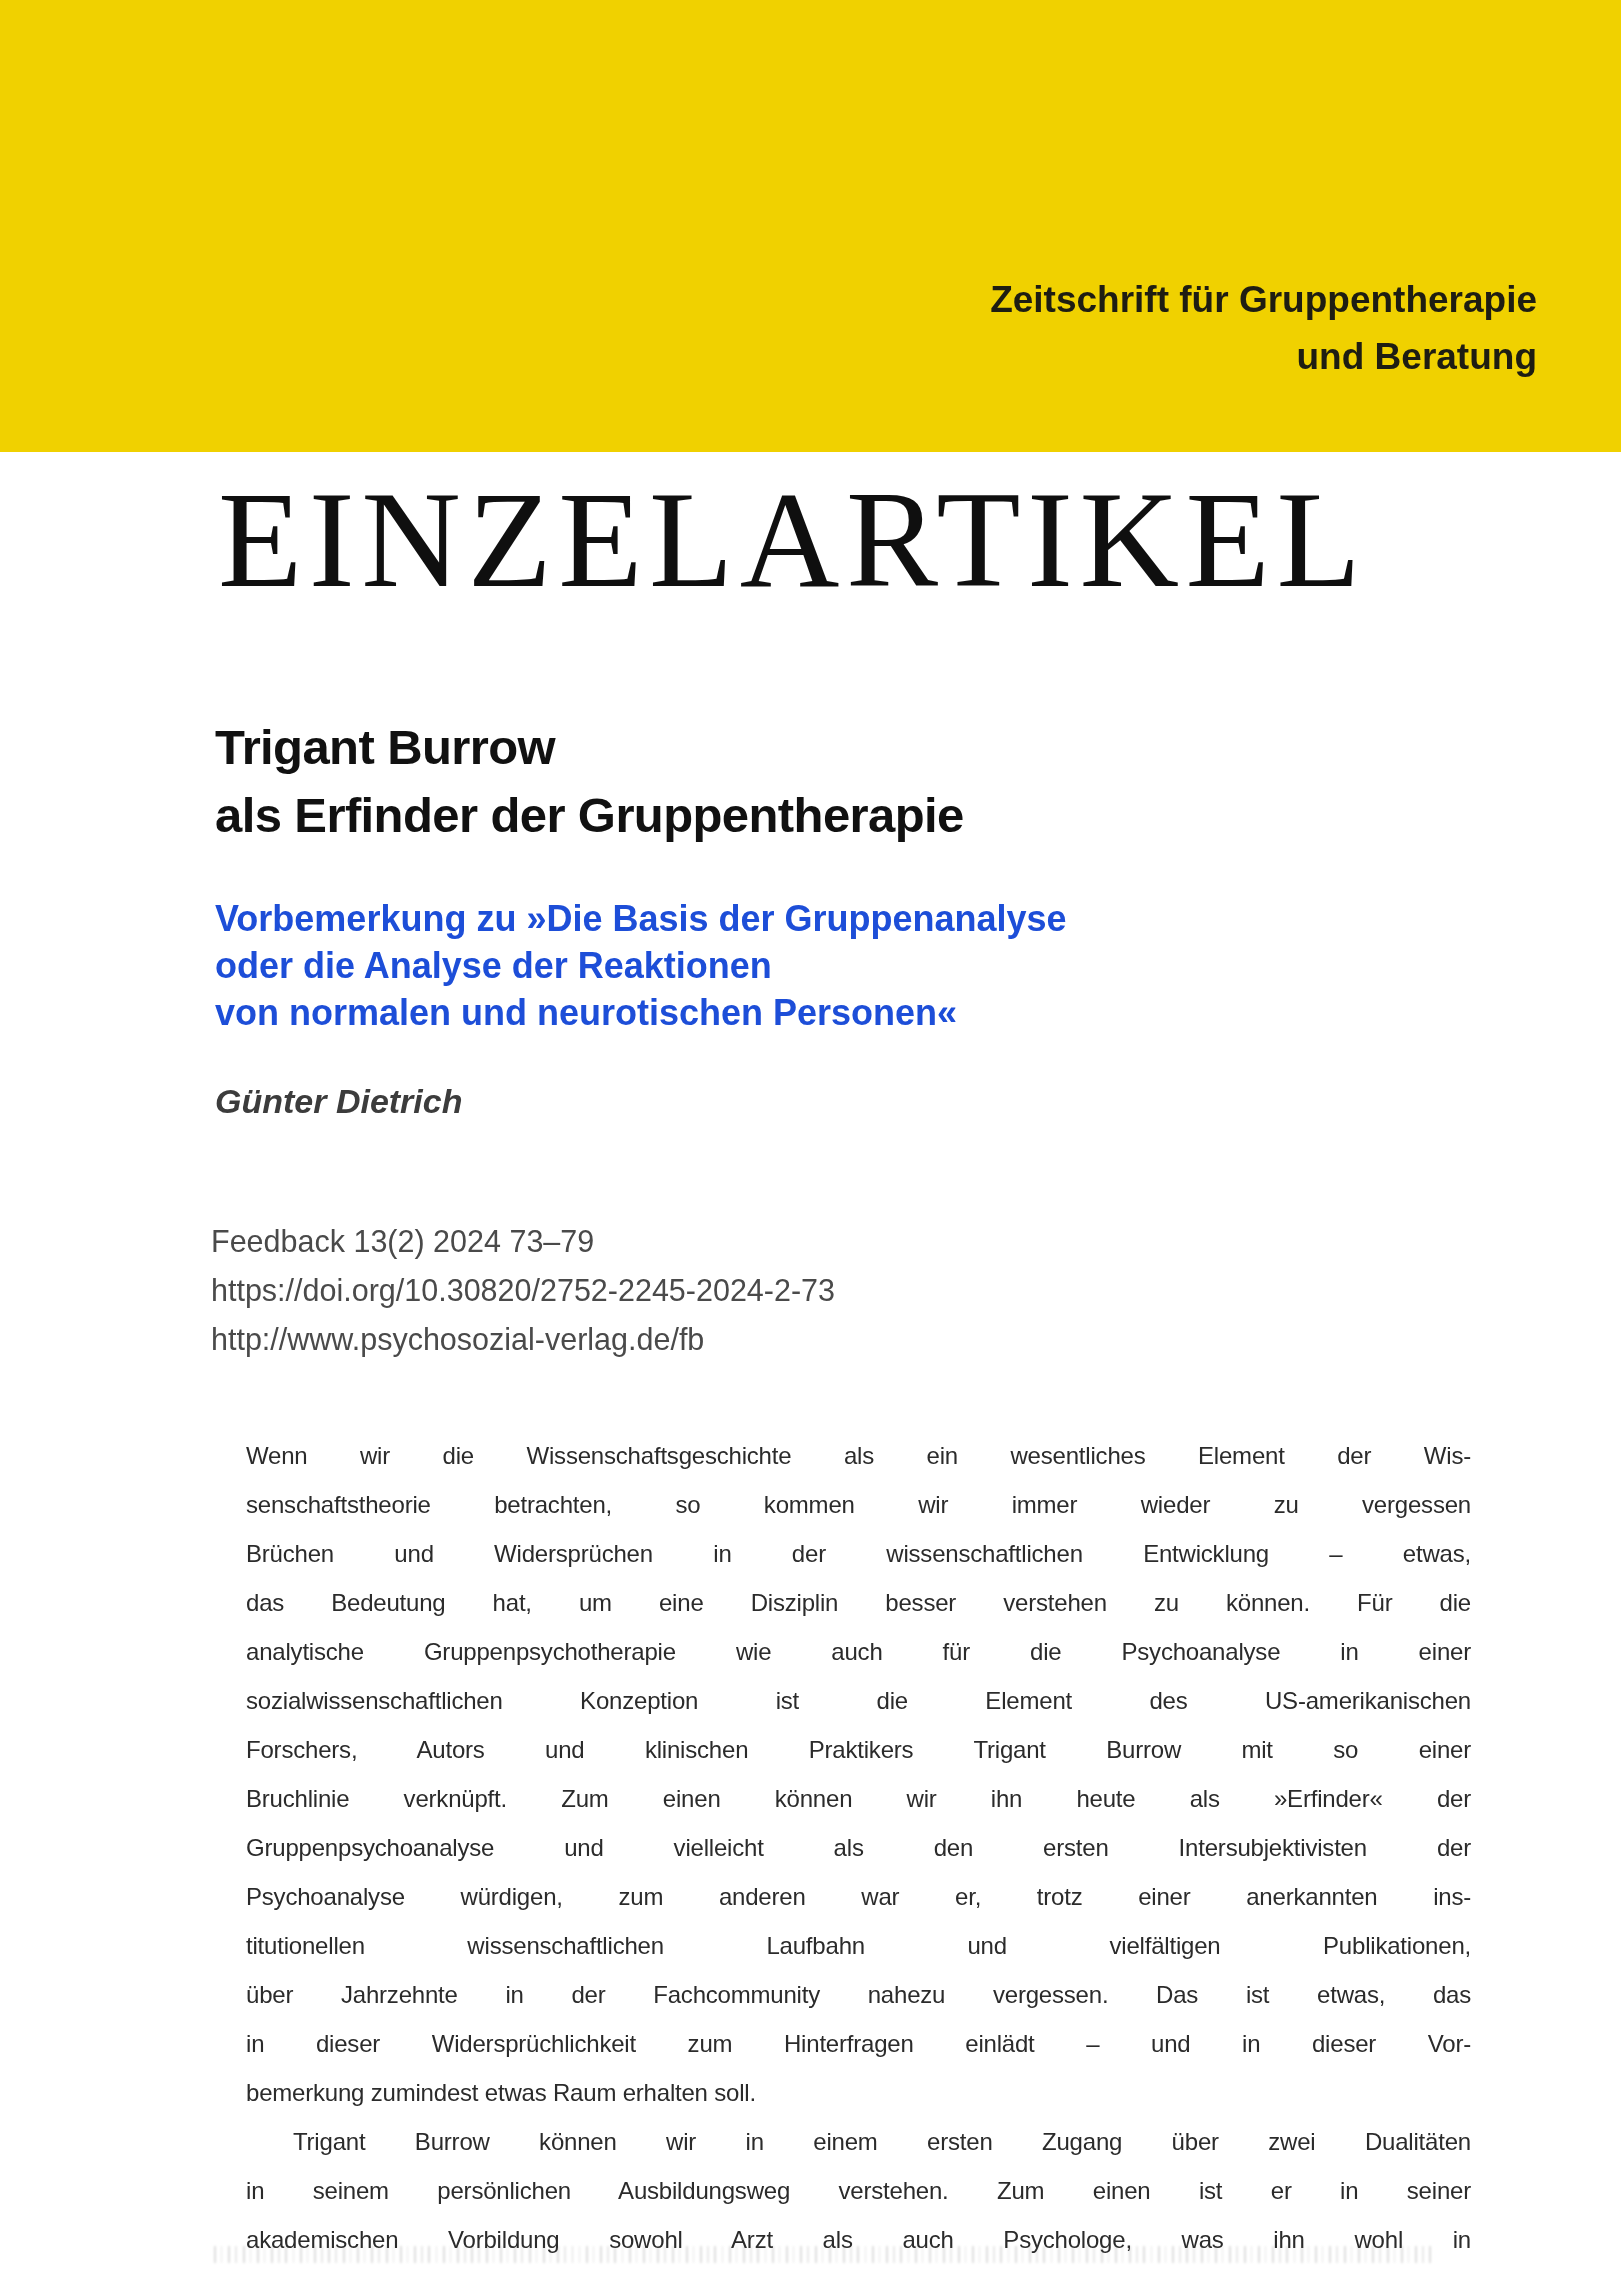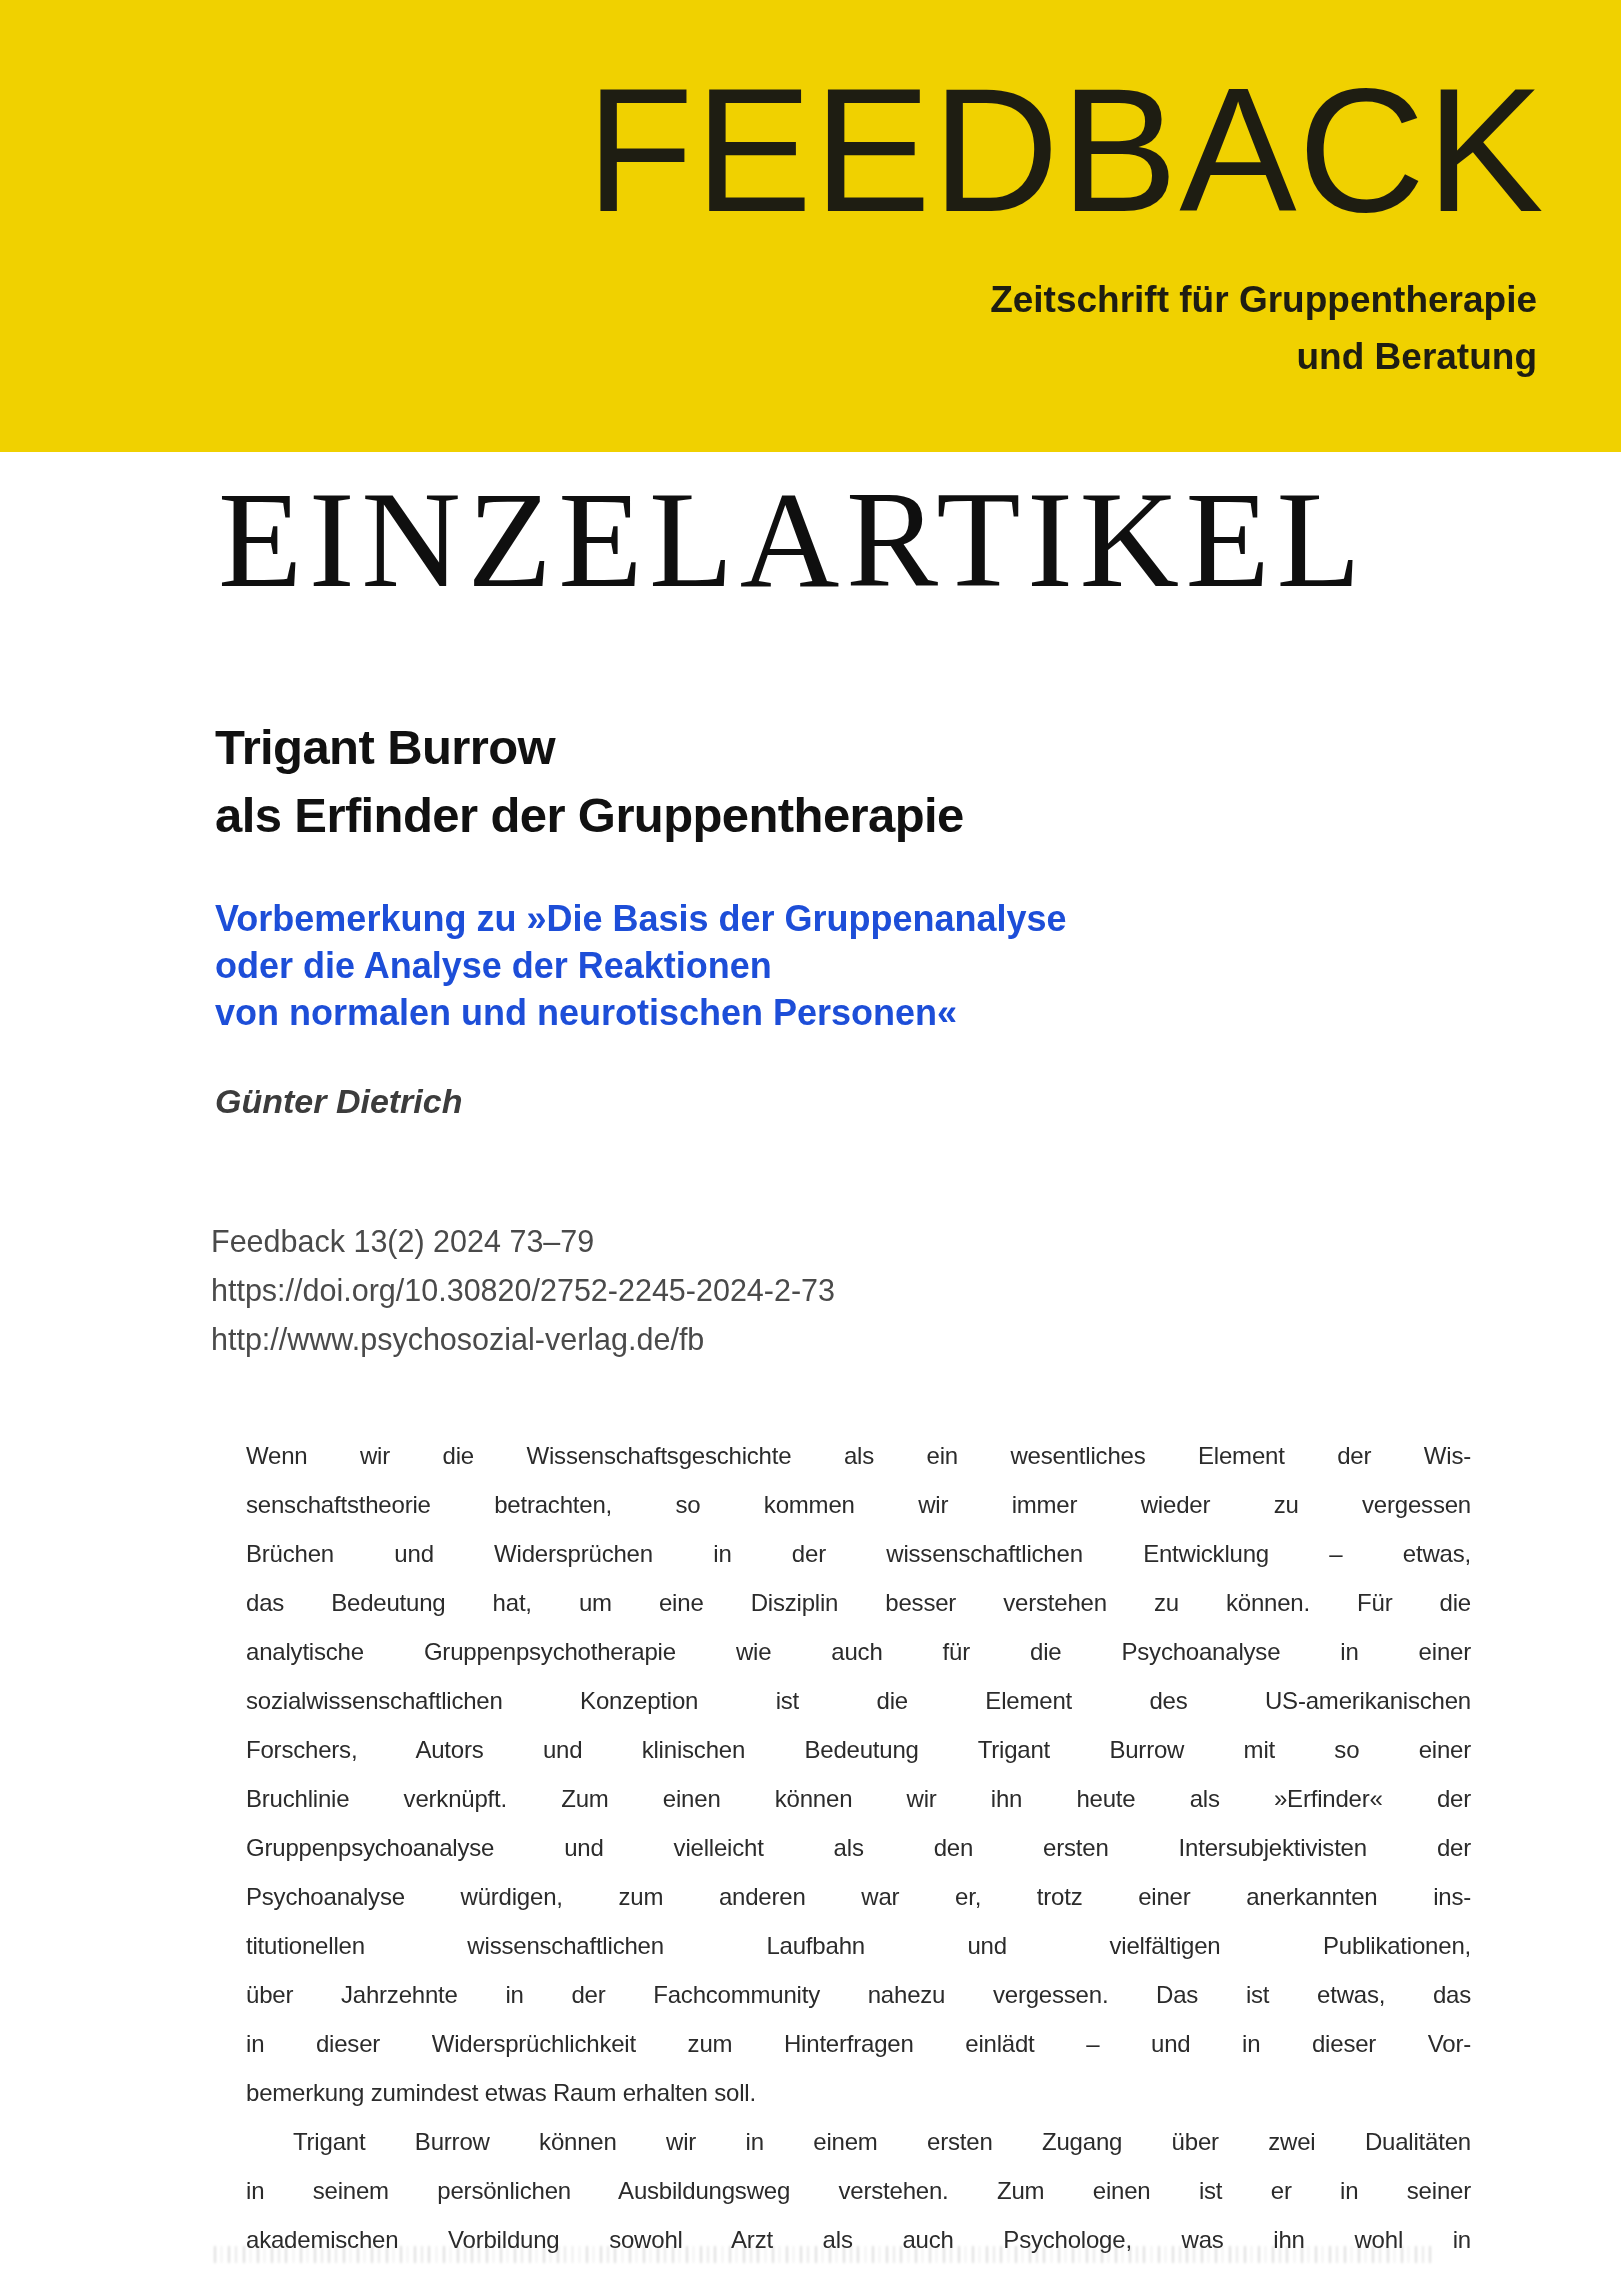--- a/index.html
+++ b/index.html
@@ -81,21 +81,20 @@
     filter:blur(1.3px);
     opacity:0.45;
   }
 </style>
 </head>
 <body>
 
 <div class="page">
 
   <div class="banner">
-    <div class="banner-title">FEEDBACK</div>
     <div class="banner-subtitle">
       <div>Zeitschrift für Gruppentherapie</div>
       <div>und Beratung</div>
     </div>
   </div>
 
   <div class="section-heading">EINZELARTIKEL</div>
 
   <div class="article-title">
     <div>Trigant Burrow</div>
@@ -116,21 +115,21 @@
     <div>http://www.psychosozial-verlag.de/fb</div>
   </div>
 
   <div class="body-text">
     <div class="jline">Wenn wir die Wissenschaftsgeschichte als ein wesentliches Element der Wis-</div>
     <div class="jline">senschaftstheorie betrachten, so kommen wir immer wieder zu vergessen</div>
     <div class="jline">Brüchen und Widersprüchen in der wissenschaftlichen Entwicklung – etwas,</div>
     <div class="jline">das Bedeutung hat, um eine Disziplin besser verstehen zu können. Für die</div>
     <div class="jline">analytische Gruppenpsychotherapie wie auch für die Psychoanalyse in einer</div>
     <div class="jline">sozialwissenschaftlichen Konzeption ist die Element des US-amerikanischen</div>
-    <div class="jline">Forschers, Autors und klinischen Bedeutung Trigant Burrow mit so einer</div>
+    <div class="jline">Forschers, Autors und klinischen Praktikers Trigant Burrow mit so einer</div>
     <div class="jline">Bruchlinie verknüpft. Zum einen können wir ihn heute als »Erfinder« der</div>
     <div class="jline">Gruppenpsychoanalyse und vielleicht als den ersten Intersubjektivisten der</div>
     <div class="jline">Psychoanalyse würdigen, zum anderen war er, trotz einer anerkannten ins-</div>
     <div class="jline">titutionellen wissenschaftlichen Laufbahn und vielfältigen Publikationen,</div>
     <div class="jline">über Jahrzehnte in der Fachcommunity nahezu vergessen. Das ist etwas, das</div>
     <div class="jline">in dieser Widersprüchlichkeit zum Hinterfragen einlädt – und in dieser Vor-</div>
     <div class="jline noforce">bemerkung zumindest etwas Raum erhalten soll.</div>
     <div class="jline indent">Trigant Burrow können wir in einem ersten Zugang über zwei Dualitäten</div>
     <div class="jline">in seinem persönlichen Ausbildungsweg verstehen. Zum einen ist er in seiner</div>
     <div class="jline">akademischen Vorbildung sowohl Arzt als auch Psychologe, was ihn wohl in</div>

